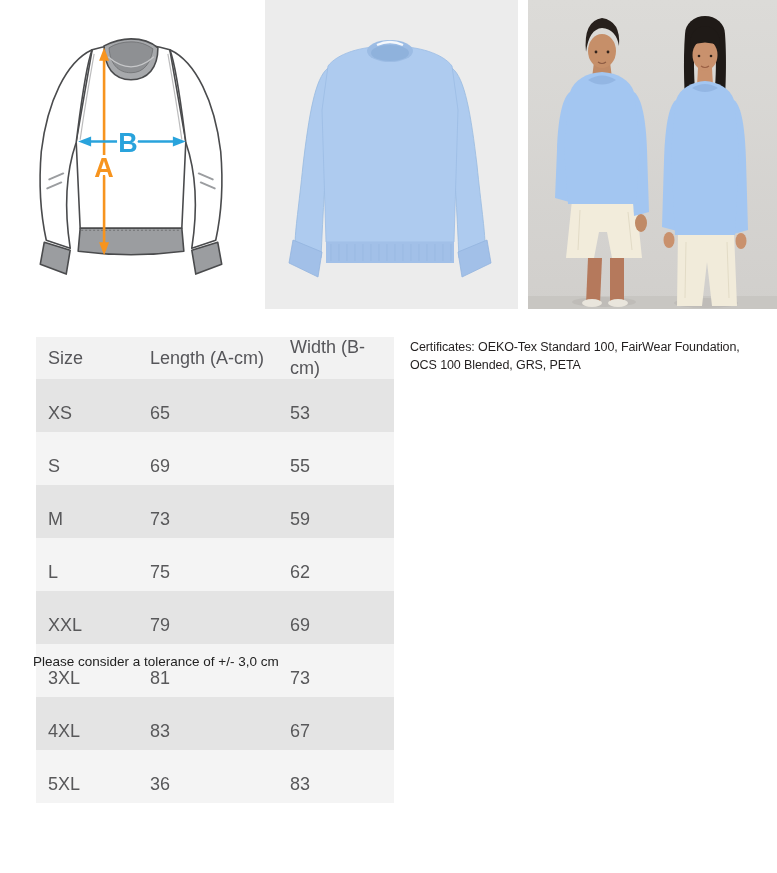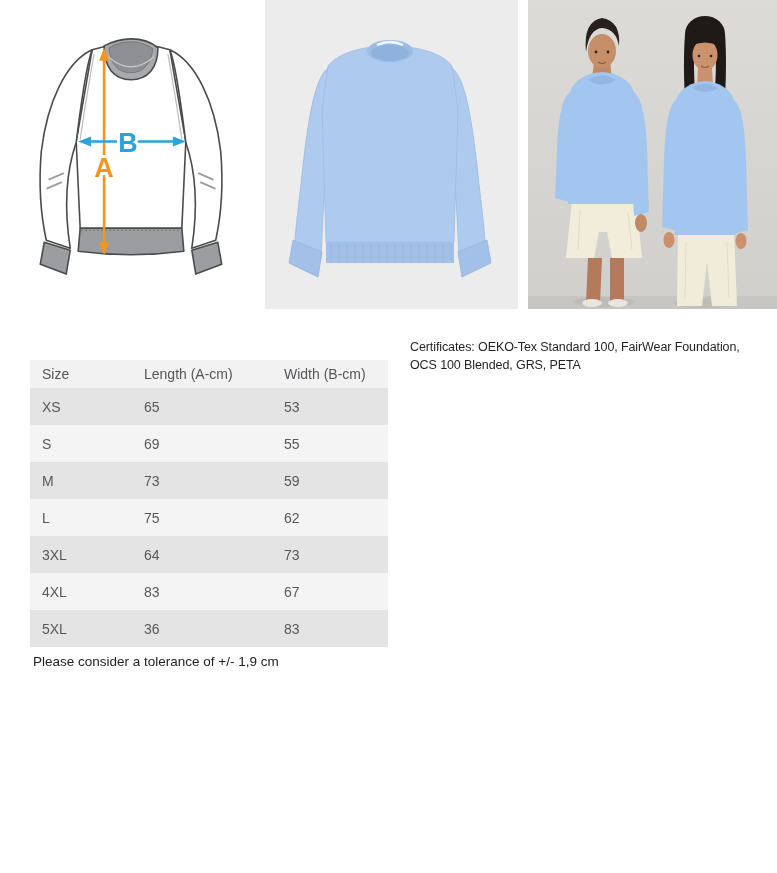--- a/index.html
+++ b/index.html
@@ -9,33 +9,33 @@
     -webkit-font-smoothing:antialiased;
   }
   .page{position:absolute;inset:0;}
   .panel{position:absolute;top:0;height:309px;}
   .panel svg{display:block;width:100%;height:100%;}
   .diagram{left:0;width:262px;background:#ffffff;}
   .flatlay{left:265px;width:253px;background:#ececec;}
   .models{left:528px;width:249px;background:#d8d6d3;}
 
   table.size-table{
-    position:absolute;left:30px;top:337px;width:358px;
+    position:absolute;left:36px;top:337px;width:358px;
     border-collapse:collapse;table-layout:fixed;
-    font-size:14px;color:#58585a;margin-top:23px;
+    font-size:18px;color:#58585a;
   }
   table.size-table col.c1{width:100px;}
   table.size-table col.c2{width:140px;}
   table.size-table col.c3{width:118px;}
   table.size-table th{
     background:#f2f2f2;height:28px;font-weight:400;text-align:left;
     padding:0 0 0 12px;color:#56565a;
   }
   table.size-table th.m{padding-left:14px;}
-  table.size-table td{height:37px;padding:0 0 0 12px;}
+  table.size-table td{height:37px;padding:16px 0 0 12px;}
   table.size-table td.m{padding-left:14px;}
   table.size-table tbody tr:nth-child(odd){background:#e4e4e4;}
   table.size-table tbody tr:nth-child(even){background:#f4f4f4;}
 
   .tolerance{
     position:absolute;left:33px;top:654px;font-size:13.5px;color:#222222;
     letter-spacing:0px;
   }
   .description{
     position:absolute;left:410px;top:339px;width:367px;
@@ -197,37 +197,42 @@
         <td>M</td>
         <td class="m">73</td>
         <td class="m">59</td>
       </tr>
       <tr>
         <td>L</td>
         <td class="m">75</td>
         <td class="m">62</td>
       </tr>
       <tr>
+        <td>XXL</td>
+        <td class="m">79</td>
+        <td class="m">69</td>
+      </tr>
+      <tr>
         <td>3XL</td>
-        <td class="m">64</td>
+        <td class="m">81</td>
         <td class="m">73</td>
       </tr>
       <tr>
         <td>4XL</td>
         <td class="m">83</td>
         <td class="m">67</td>
       </tr>
       <tr>
         <td>5XL</td>
         <td class="m">36</td>
         <td class="m">83</td>
       </tr>
     </tbody>
   </table>
 
-  <div class="tolerance">Please consider a tolerance of +/- 1,9 cm</div>
+  <div class="tolerance">Please consider a tolerance of +/- 3,0 cm</div>
 
   <div class="description">
     <p>Certificates: OEKO-Tex Standard 100, FairWear Foundation,
 OCS 100 Blended, GRS, PETA</p>
   </div>
 
 </div>
 
 </body></html>

